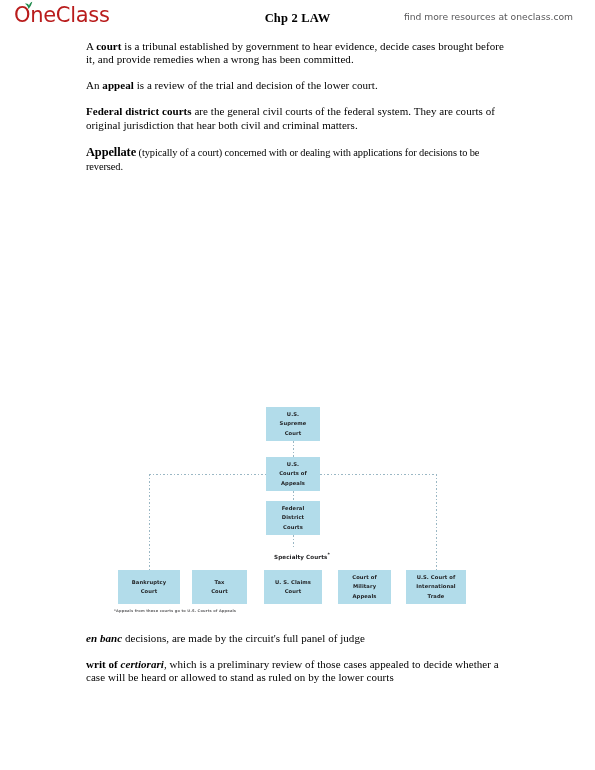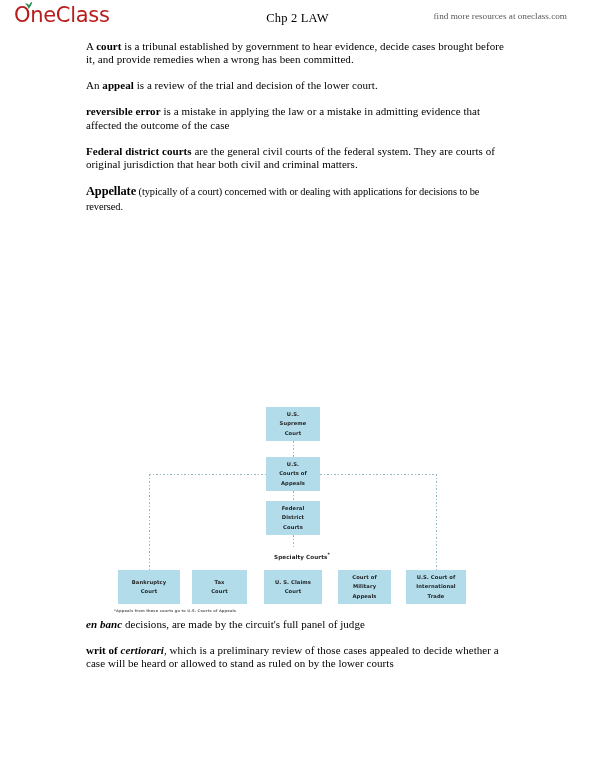--- a/index.html
+++ b/index.html
@@ -45,31 +45,31 @@
     top: -1px;
     width: 9px;
     height: 9px;
   }
   #doc-title {
     position: absolute;
     left: 0; top: 11px;
     width: 595px;
     text-align: center;
     font-size: 12.5px;
-    font-weight: normal;
+    font-weight: bold;
     letter-spacing: 0.2px;
   }
   .promo-text {
     position: absolute;
     font-family: "DejaVu Sans", sans-serif;
     font-size: 9.2px;
     color: #58585a;
     white-space: nowrap;
   }
-  #header-promo { right: 28px; top: 11px; font-family: Liberation Serif, serif; }
+  #header-promo { right: 22px; top: 11px; }
 
   
   #page-footer {
     position: absolute;
     left: 0; top: 738px;
     width: 595px;
     height: 32px;
   }
 
   
@@ -170,21 +170,21 @@
     color: #2a2a2c;
     letter-spacing: 0.15px;
     white-space: nowrap;
     opacity: 0.72;
   }
 
   
   #doc-body-lower {
     position: absolute;
     left: 86px;
-    top: 618px;
+    top: 632px;
     width: 424px;
   }
 </style>
 </head>
 <body>
 
 <div id="page-header">
 
   <div class="brand-logo" id="header-logo">
     <svg class="leaf-icon" viewBox="0 0 10 10">
@@ -198,21 +198,20 @@
   <div class="promo-text" id="header-promo">find more resources at oneclass.com</div>
 </div>
 
 <div id="doc-body">
 
   <p class="para" id="p-court"><span>A </span><b>court</b><span> is a tribunal established by government to hear evidence, decide cases brought before it, and provide remedies when a wrong has been committed.</span></p>
 
 
   <p class="para" id="p-appeal"><span>An </span><b>appeal</b><span> is a review of the trial and decision of the lower court.</span></p>
 
-  <p class="para" id="p-reversible"><b>reversible error</b><span> is a mistake in applying the law or a mistake in admitting evidence that affected the outcome of the case</span></p>
 
 
   <p class="para" id="p-federal"><b>Federal district courts</b><span> are the general civil courts of the federal system. They are courts of original jurisdiction that hear both civil and criminal matters.</span></p>
 
   <p class="para-condensed" id="p-appellate-def"><b class="lead">Appellate</b><span> (typically of a court) concerned with or dealing with applications for decisions to be reversed.</span></p>
 
 </div>
 
 <div id="court-diagram">
 

